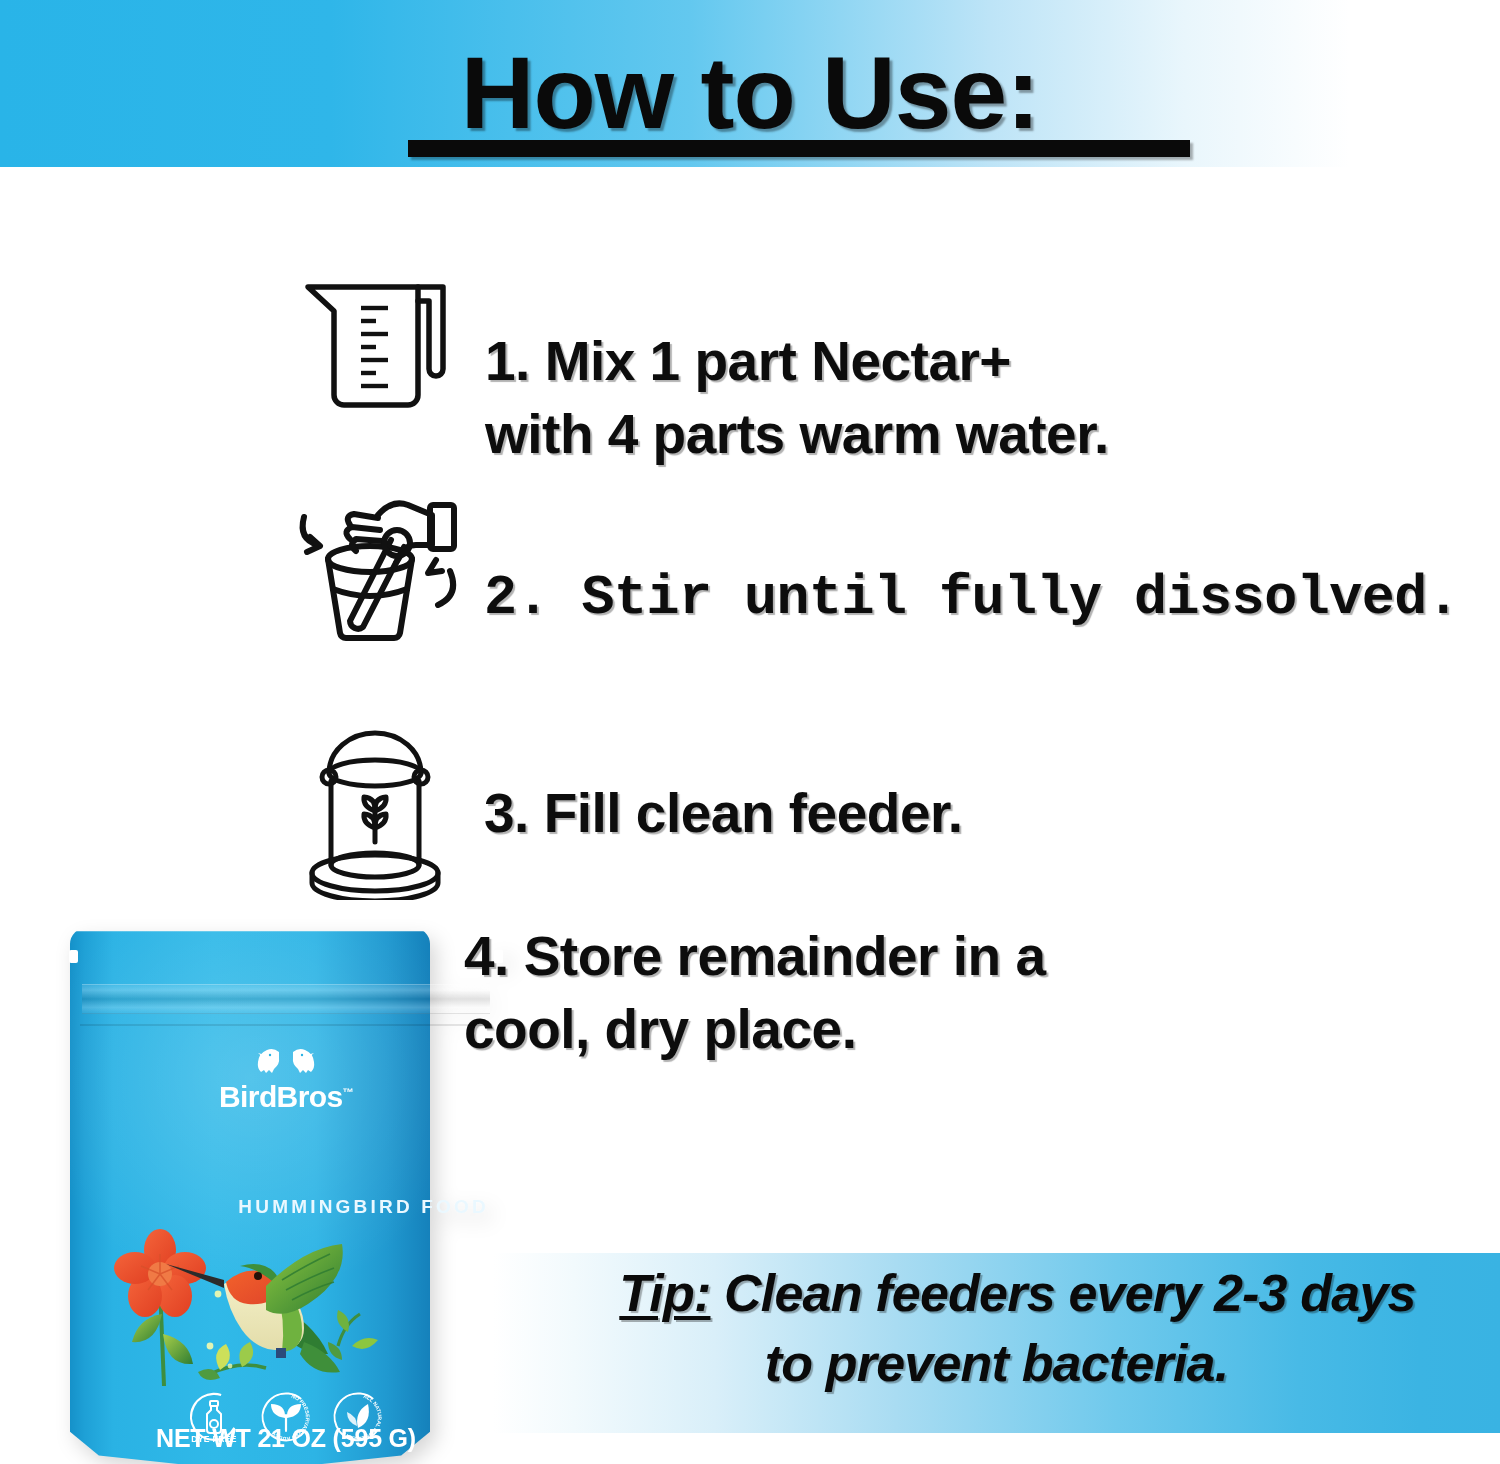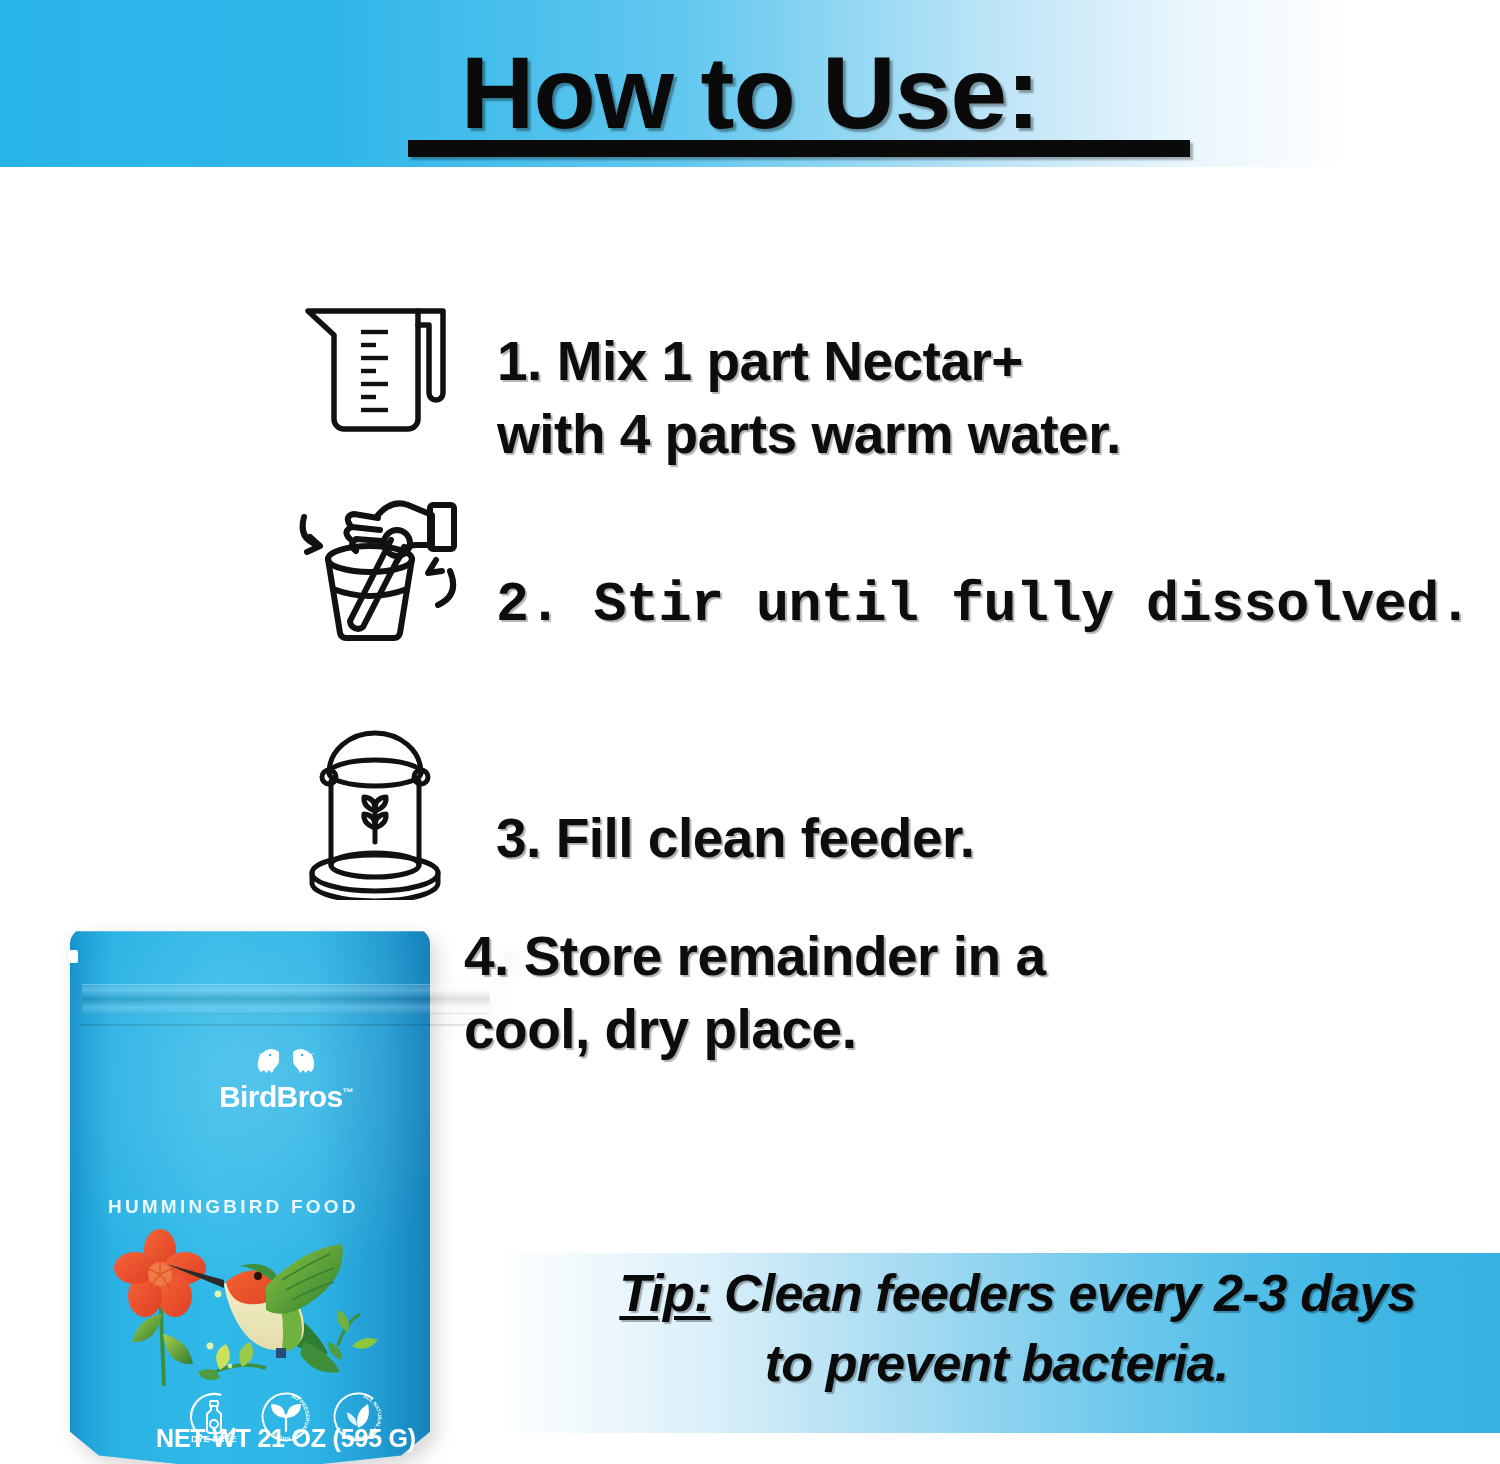--- a/index.html
+++ b/index.html
@@ -31,22 +31,21 @@
     box-shadow:3px 3px 2px rgba(0,0,0,0.3);
   }
 
   
   .steps{
     position:absolute; left:0px; top:255px; width:1500px;
   }
   .step-row{
     position:absolute;
     display:flex;
-    align-items:center;
-    gap:12px;
+    align-items:flex-start;
   }
   .step-icon{
     width:170px; flex:0 0 170px;
     display:flex; align-items:flex-start; justify-content:center;
   }
   .step-text{
     font-size:55px;
     line-height:1.32;
     font-weight:bold;
     color:#0d0d0d;
@@ -121,22 +120,22 @@
   .nectar-word{
     position:absolute; left:0; right:0; top:188px;
     text-align:center;
     font-family:"Liberation Serif", serif;
     font-size:66px; font-weight:bold;
     color:#f2e84a; letter-spacing:1px;
     text-shadow:0 2px 0 rgba(120,160,40,0.45);
   }
   .nectar-word .plus{ font-size:34px; vertical-align:super; }
   .subtitle{
-    position:absolute; left:0; right:4px; top:268px;
-    text-align:left;
+    position:absolute; left:0; right:13px; top:268px;
+    text-align:right;
     font-size:19px; color:#eaf8ff; letter-spacing:3.2px; font-weight:600;padding-left:38px;
   }
 
   .art{ position:absolute; left:32px; top:300px; width:296px; height:168px; }
 
   .badges{
     position:absolute; left:0; right:0; top:462px;
     display:flex; justify-content:center; align-items:center; gap:18px;
   }
   .badge{ position:relative; width:54px; height:54px; }

